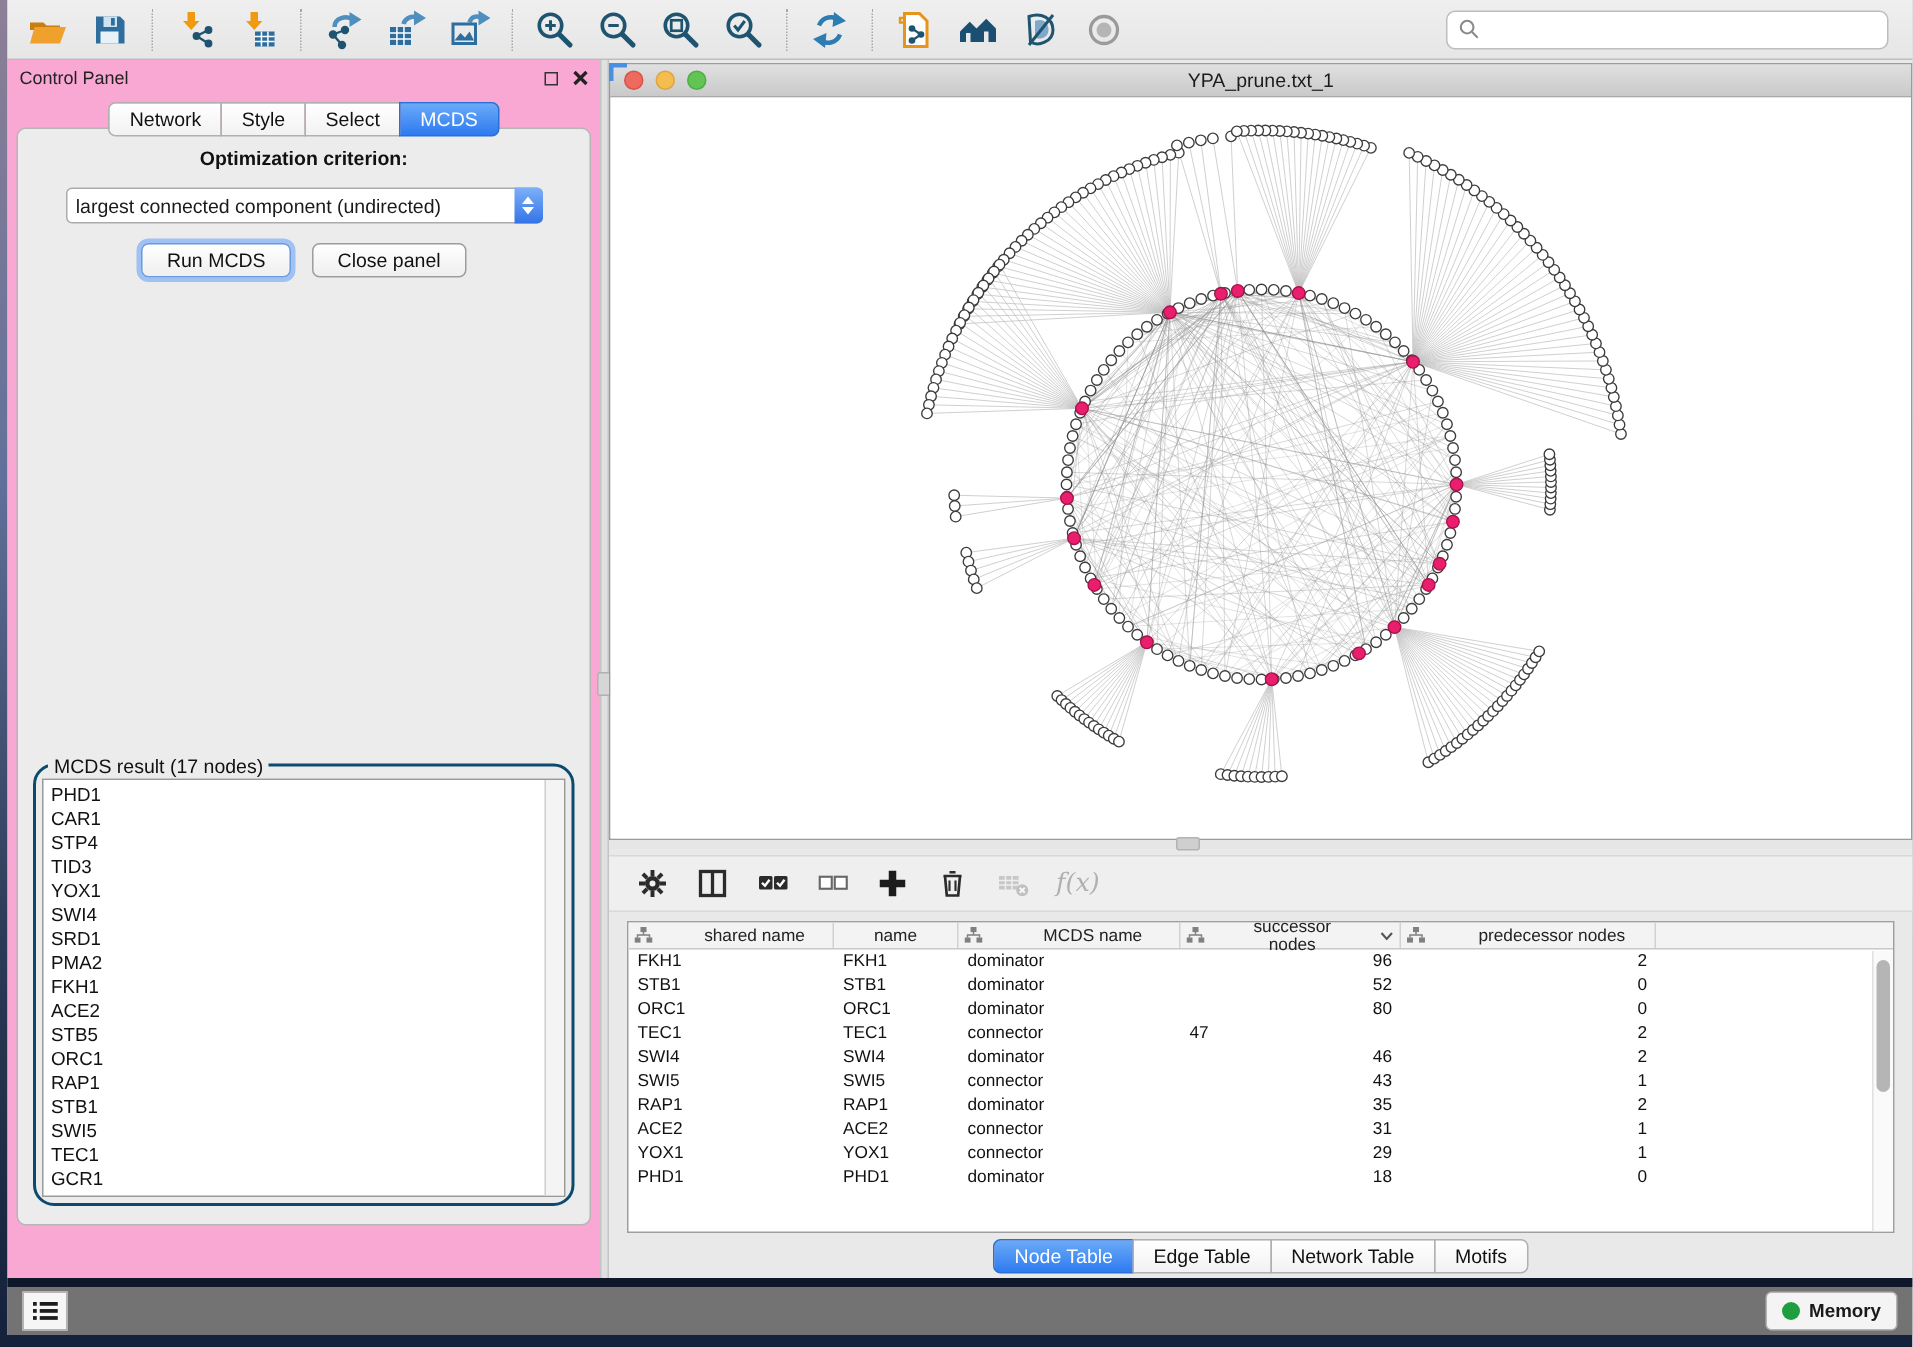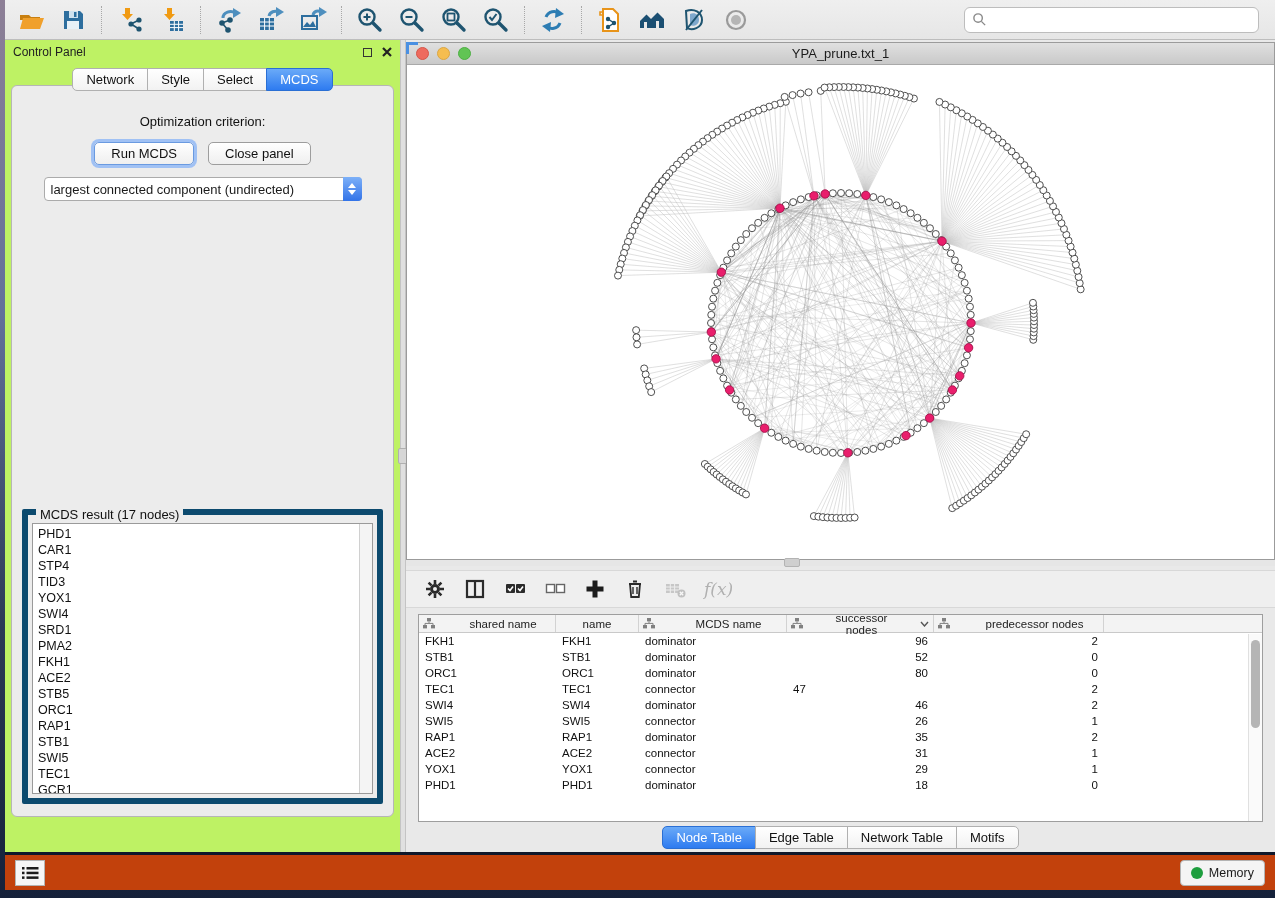--- a/index.html
+++ b/index.html
@@ -19,51 +19,51 @@
   .ticon { width:28px; height:28px; display:block; cursor:pointer; }
   #search-wrap { margin-left:auto; margin-right:6px; }
   #search-box { width:295px; height:26px; background:#fff; border:1px solid #bdbdbd; border-radius:6px;
     display:flex; align-items:center; padding:0 7px; gap:5px; }
   #search-box input { border:none; outline:none; flex:1; font-size:12px; font-family:"Liberation Sans",sans-serif; background:transparent; }
 
   
   #main { flex:1; display:flex; min-height:0; }
 
   
-  #control-panel { width:395px; flex:0 0 auto; background:#bef264; position:relative; }
+  #control-panel { width:395px; flex:0 0 auto; background:#f9a8d4; position:relative; }
   .panel-titlebar { height:24px; display:flex; align-items:center; padding:0 8px; font-size:12px; color:#222; }
   .panel-ctrls { margin-left:auto; display:flex; gap:10px; align-items:center; }
   .float-glyph { width:9px; height:9px; border:1.5px solid #333; display:inline-block; cursor:pointer; }
   .close-glyph { cursor:pointer; display:inline-block; }
 
   #cp-tabs { position:absolute; left:0; right:0; top:28px; display:flex; justify-content:center; z-index:2; }
   .seg { display:inline-flex; }
   .seg-btn { border:1px solid #b0b0b0; background:linear-gradient(#ffffff,#f2f2f2); padding:3px 13px;
     font-size:13px; color:#111; cursor:pointer; margin-left:-1px; }
   .seg-btn:first-child { border-radius:5px 0 0 5px; margin-left:0; }
   .seg-btn:last-child { border-radius:0 5px 5px 0; }
   .seg-btn.sel { background:linear-gradient(#6aaaf8,#2e7bf0); border-color:#2a6fd4; color:#fff; }
 
   #cp-card { position:absolute; left:6px; right:6px; top:45px; bottom:35px;
     border:1px solid #b6b6b6; border-radius:6px; background:#ececec; }
-  #opt-label { text-align:center; margin-top:28px; font-size:13px; color:#111; }
+  #opt-label { text-align:center; margin-top:12px; font-size:13px; color:#111;font-weight:bold; }
   #criterion { margin:12px auto 0; width:318px; height:24px; background:#fff; border:1px solid #ababab;
     border-radius:4px; display:flex; align-items:center; cursor:pointer; position:relative; }
   #criterion .val { flex:1; padding:0 6px; font-size:13px; white-space:nowrap; }
   #criterion .stepper { width:19px; height:24px; margin:-1px -1px -1px 0; border-radius:0 4px 4px 0;
     background:linear-gradient(#7db0f8,#3273e8); display:flex; flex-direction:column; align-items:center; justify-content:center; gap:2px; }
   .arr-up { width:0; height:0; border-left:4px solid transparent; border-right:4px solid transparent; border-bottom:5px solid #fff; }
   .arr-dn { width:0; height:0; border-left:4px solid transparent; border-right:4px solid transparent; border-top:5px solid #fff; }
   #cp-buttons { display:flex; justify-content:center; gap:14px; margin-top:13px; }
   .push-btn { border:1px solid #9d9d9d; border-radius:5px; background:linear-gradient(#ffffff,#efefef);
     padding:3px 16px; font-size:13px; color:#111; cursor:pointer; font-family:"Liberation Sans",sans-serif; }
   .push-btn.focused { box-shadow:0 0 0 3px rgba(110,165,250,.6); border-color:#6a9ae0; }
 
   #mcds-group { position:absolute; left:10px; right:10px; top:423px; bottom:12px;
-    border:6px solid #0c4a6e; border-radius:2px; }
+    border:2px solid #0c4a6e; border-radius:14px; }
   #mcds-group .legend { position:absolute; top:-8px; left:8px; background:#ececec; padding:0 4px; font-size:13px; color:#111; }
   #mcds-list { position:absolute; left:4px; right:4px; top:8px; bottom:4px; background:#fff;
     border:1px solid #9a9a9a; overflow:hidden; display:flex; }
   #mcds-items { flex:1; padding:2px 0 0 5px; font-size:12.5px; line-height:16px; color:#111; }
   #mcds-scroll { width:13px; background:#f4f4f4; border-left:1px solid #d0d0d0; }
 
   
   #vsplit { width:6px; flex:0 0 auto; background:#e0e0e0; border-left:1px solid #c4c4c4; border-right:1px solid #c4c4c4; position:relative; cursor:col-resize; }
   #vsplit .grab { position:absolute; top:408px; left:-3px; width:11px; height:16px; background:#d6d6d6; border:1px solid #b0b0b0; border-radius:2px; }
   #hsplit { height:6px; background:#e6e6e6; position:relative; cursor:row-resize; flex:0 0 auto; }
@@ -98,22 +98,22 @@
   .th .lbl { flex:1; text-align:center; }
   .tbody-row { display:flex; height:16px; align-items:center; font-size:11.5px; color:#111; }
   .td { padding:0 6px; overflow:hidden; white-space:nowrap; }
   #tbody { flex:1; overflow:hidden; }
   #tv-scroll { position:absolute; right:0; top:19px; bottom:0; width:14px; background:#fafafa; border-left:1px solid #e0e0e0; }
   #tv-thumb { position:absolute; left:2px; top:6px; width:9px; height:88px; background:#b5b5b5; border-radius:5px; }
 
   #tp-tabs { height:30px; display:flex; justify-content:center; align-items:center; flex:0 0 auto; }
 
   
-  #statusbar { height:38px; flex:0 0 auto; background:#c2410c; border-top:3px solid #0f172a;
-    display:flex; align-items:center; padding:0 10px; }
+  #statusbar { height:38px; flex:0 0 auto; background:#737373; border-top:6px solid #0f172a;
+    display:flex; align-items:center; padding:0 10px;font-weight:bold; }
   #list-btn { width:30px; height:26px; background:#f6f6f6; border:1px solid #b3b3b3; display:flex; align-items:center; justify-content:center; cursor:pointer; }
   #memory-btn { margin-left:auto; height:26px; background:#f4f4f4; border:1px solid #b3b3b3; border-radius:4px;
     display:flex; align-items:center; gap:6px; padding:0 10px; font-size:12.5px; cursor:pointer; }
   #memory-dot { width:12px; height:12px; border-radius:50%; }
 </style>
 </head>
 <body>
 
 <div id="desktop">
 <div id="app">
@@ -251,30 +251,30 @@
         </span>
       </div>
       <div id="cp-tabs" class="seg">
             <button class="seg-btn">Network</button>
             <button class="seg-btn">Style</button>
             <button class="seg-btn">Select</button>
             <button class="seg-btn sel">MCDS</button>
           </div>
       <div id="cp-card">
         <div id="opt-label">Optimization criterion:</div>
-        <div id="cp-buttons">
-          <button class="push-btn focused">Run MCDS</button>
-          <button class="push-btn">Close panel</button>
-        </div>
         <div id="criterion">
           <span class="val">largest connected component (undirected)</span>
           <span class="stepper">
                 <span class="arr-up"></span>
                 <span class="arr-dn"></span>
               </span>
+        </div>
+        <div id="cp-buttons">
+          <button class="push-btn focused">Run MCDS</button>
+          <button class="push-btn">Close panel</button>
         </div>
         <div id="mcds-group">
           <span class="legend">MCDS result (17 nodes)</span>
           <div id="mcds-list">
             <div id="mcds-items">
                   <div>PHD1</div>
                   <div>CAR1</div>
                   <div>STP4</div>
                   <div>TID3</div>
                   <div>YOX1</div>
@@ -1237,21 +1237,21 @@
                   <div class="td" style="width: 137px; flex: 0 0 137px; text-align: left;">SWI4</div>
                   <div class="td" style="width: 83px; flex: 0 0 83px; text-align: left;">SWI4</div>
                   <div class="td" style="width: 148px; flex: 0 0 148px; text-align: left;">dominator</div>
                   <div class="td" style="width: 147px; flex: 0 0 147px; text-align: right;">46</div>
                   <div class="td" style="width: 170px; flex: 0 0 170px; text-align: right;">2</div>
                 </div>
                 <div class="tbody-row">
                   <div class="td" style="width: 137px; flex: 0 0 137px; text-align: left;">SWI5</div>
                   <div class="td" style="width: 83px; flex: 0 0 83px; text-align: left;">SWI5</div>
                   <div class="td" style="width: 148px; flex: 0 0 148px; text-align: left;">connector</div>
-                  <div class="td" style="width: 147px; flex: 0 0 147px; text-align: right;">26</div>
+                  <div class="td" style="width: 147px; flex: 0 0 147px; text-align: right;">43</div>
                   <div class="td" style="width: 170px; flex: 0 0 170px; text-align: right;">1</div>
                 </div>
                 <div class="tbody-row">
                   <div class="td" style="width: 137px; flex: 0 0 137px; text-align: left;">RAP1</div>
                   <div class="td" style="width: 83px; flex: 0 0 83px; text-align: left;">RAP1</div>
                   <div class="td" style="width: 148px; flex: 0 0 148px; text-align: left;">dominator</div>
                   <div class="td" style="width: 147px; flex: 0 0 147px; text-align: right;">35</div>
                   <div class="td" style="width: 170px; flex: 0 0 170px; text-align: right;">2</div>
                 </div>
                 <div class="tbody-row">

